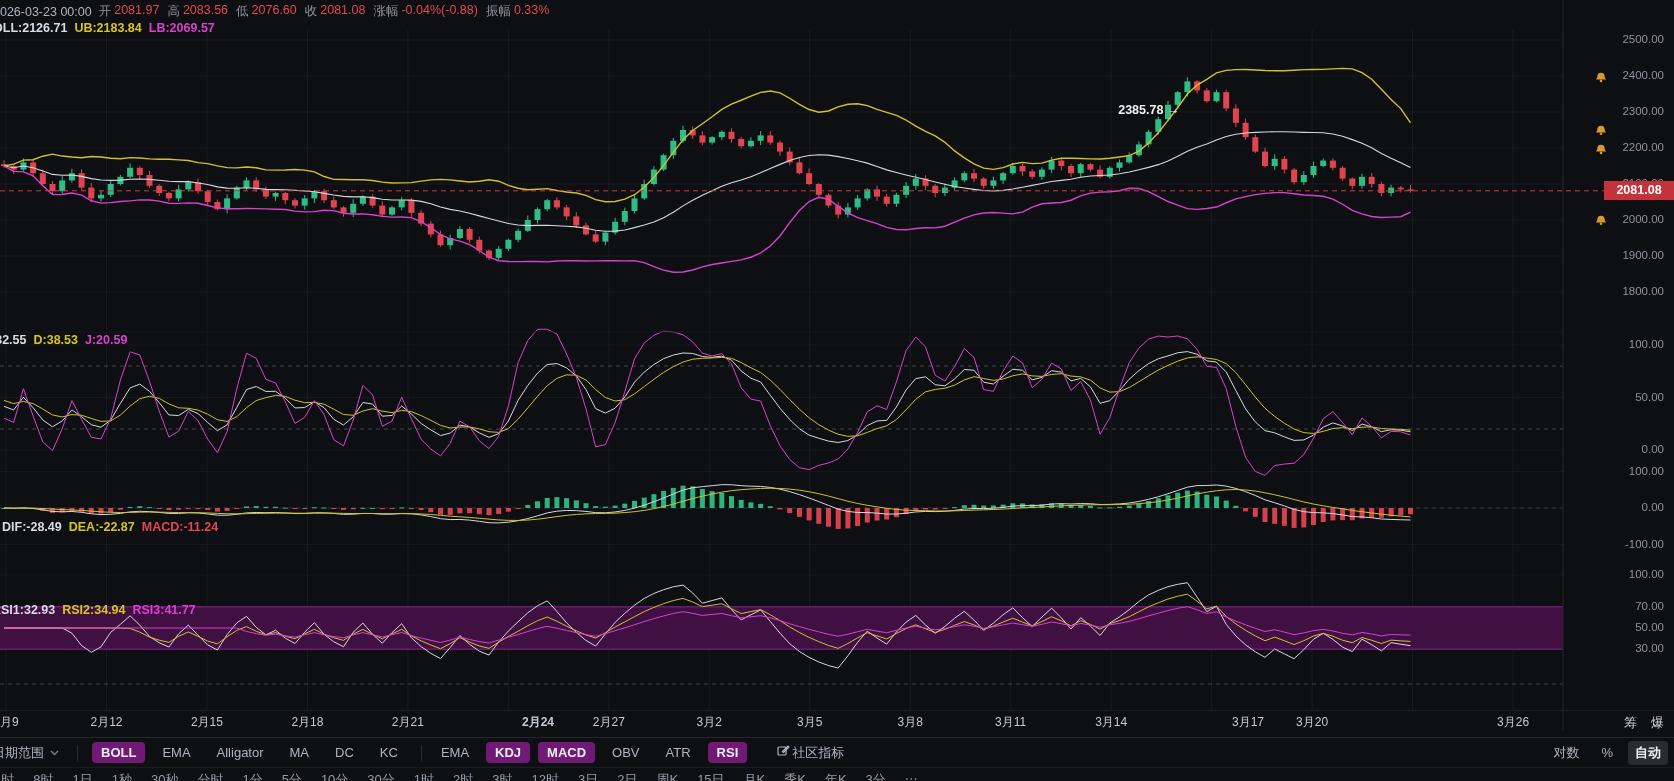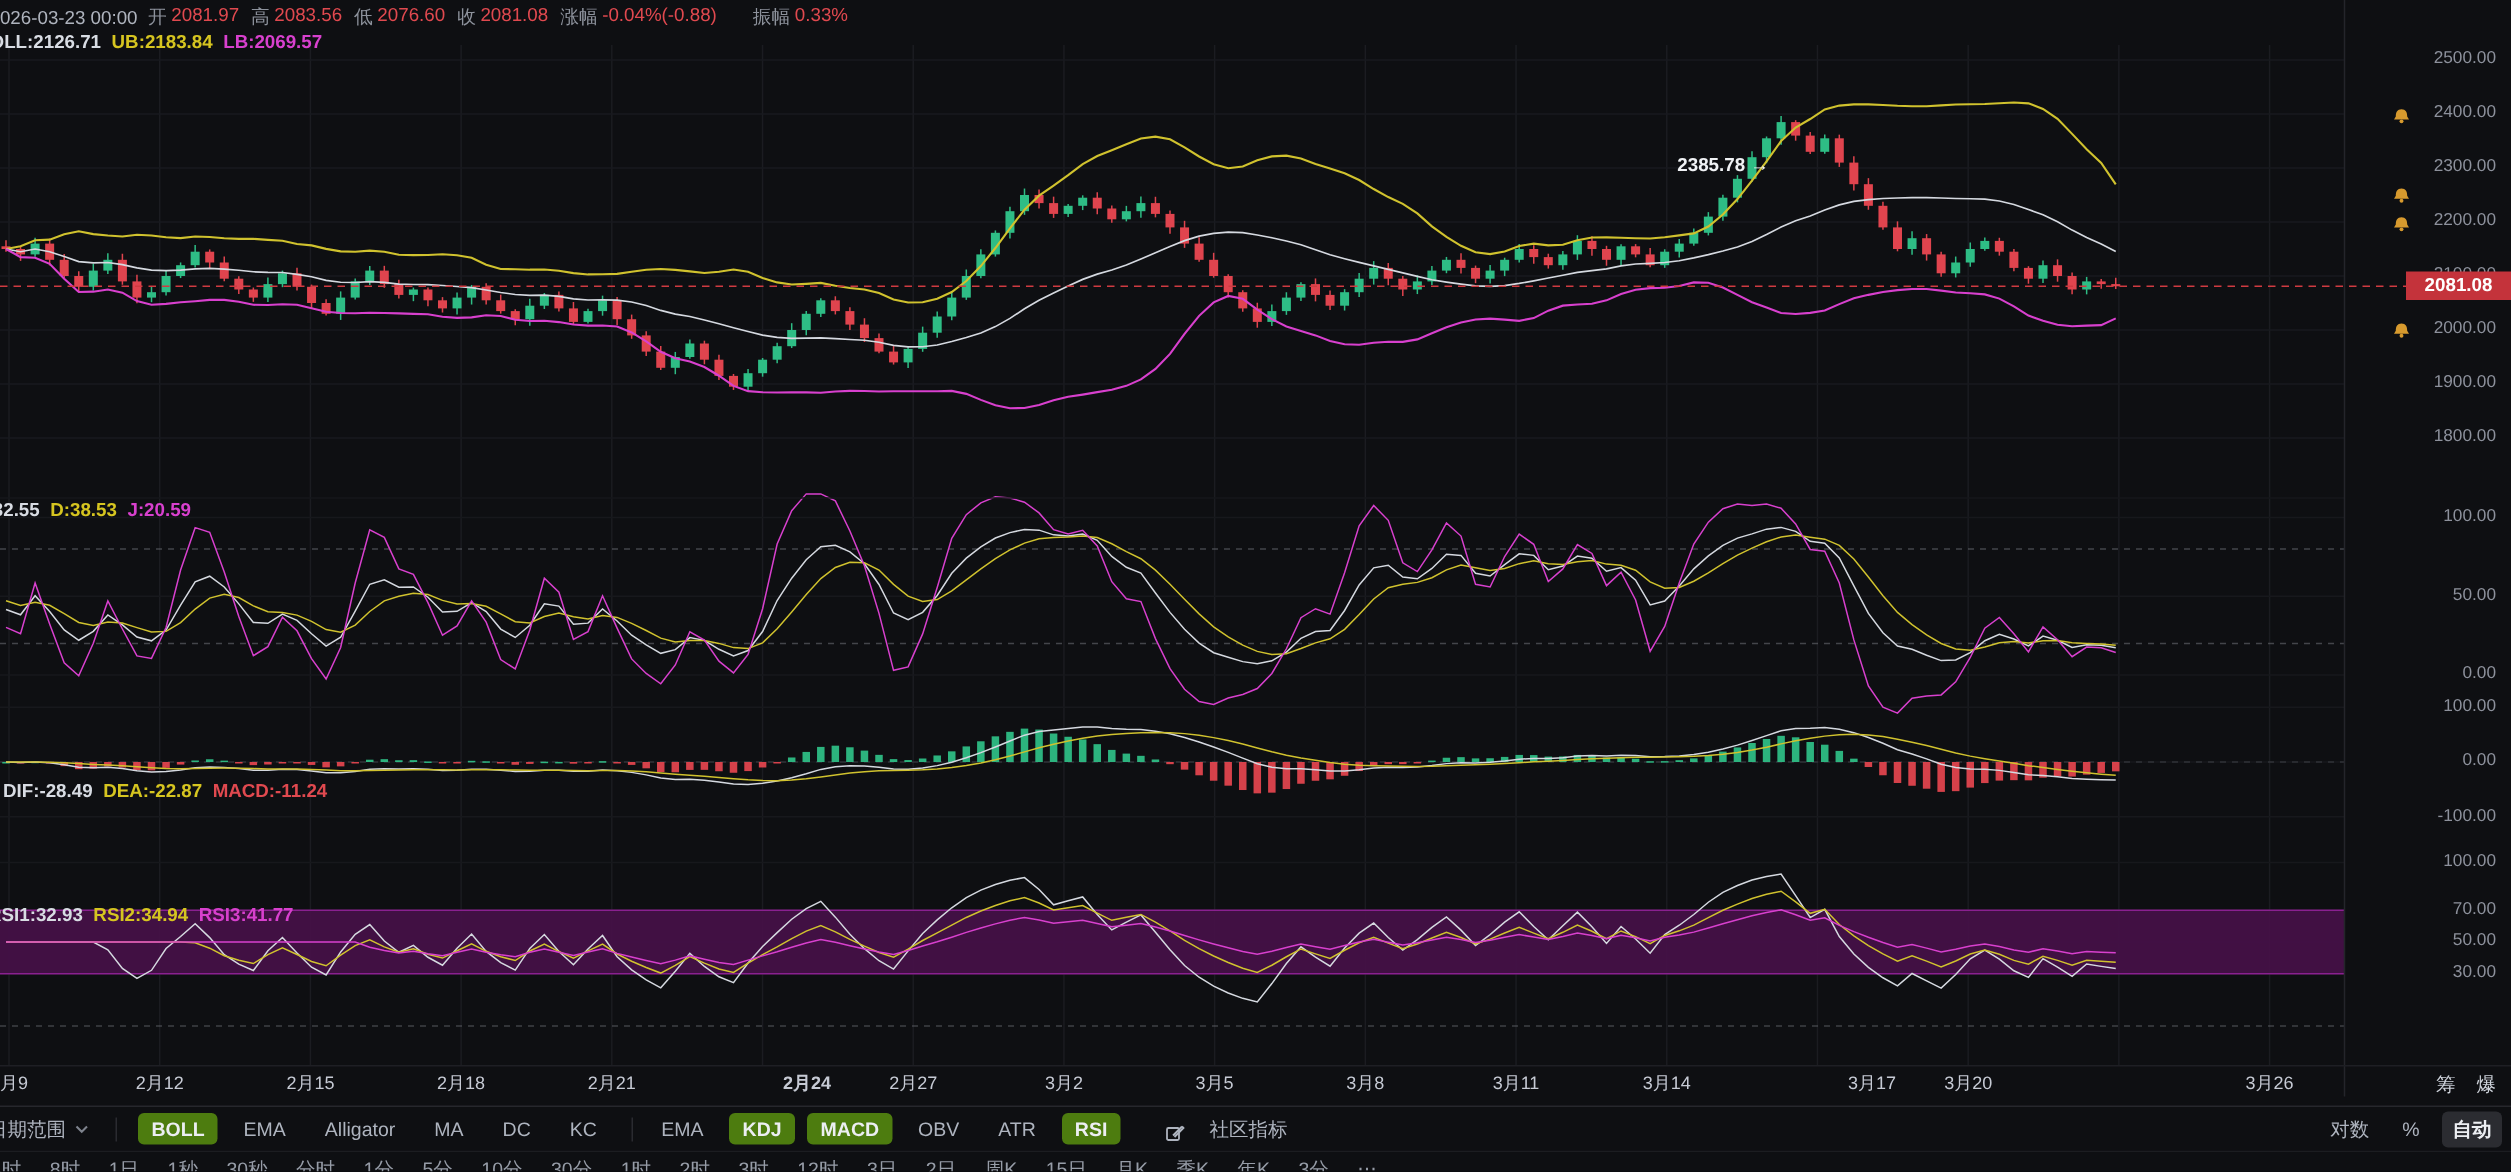--- a/index.html
+++ b/index.html
@@ -22,29 +22,29 @@
       color:#fff;font-size:12.5px;font-weight:700;text-align:center;line-height:19px;z-index:7;}
   .axlab{position:absolute;left:1612px;width:52px;text-align:right;
       color:#8d919c;font-size:11.5px;z-index:4;}
   .datelab{position:absolute;top:714px;transform:translateX(-50%);
       color:#c6cad4;font-size:12px;z-index:4;}
   .sidebtn{position:absolute;top:714px;color:#ced3db;font-size:13px;z-index:6;cursor:pointer;}
   .hline{position:absolute;left:0;right:0;height:1px;z-index:3;}
   #toolbar{position:absolute;top:738px;left:0;right:0;height:29px;display:flex;
       align-items:center;z-index:8;font-size:13px;color:#aeb4bf;background:#0e0f12;}
   .titem{padding:3px 9px;border-radius:4px;cursor:pointer;}
-  .titem.sel{background:#4d7c0f;color:#eceef2;font-weight:700;}
+  .titem.sel{background:#701a75;color:#eceef2;font-weight:700;}
   .tdiv{width:1px;height:16px;background:#2a2b30;}
   #intervals{position:absolute;top:768px;left:-10px;right:0;height:13px;display:flex;
       gap:19px;align-items:flex-start;z-index:8;font-size:13px;color:#969ca7;
       padding:3px 0 0 4px;overflow:hidden;}
   #intervals div{cursor:pointer;white-space:nowrap;}
   .scale-item{cursor:pointer;padding:3px 7px;border-radius:4px;}
   .scale-item.sel{background:#2b2c31;color:#eceef2;font-weight:700;}
-  #community{display:flex;align-items:flex-end;gap:16px;cursor:pointer;margin-left:30px;}
+  #community{display:flex;align-items:flex-start;gap:2px;cursor:pointer;margin-left:30px;}
 </style>
 </head>
 <body>
 
 <div id="app">
 
   <svg id="chart" width="1674" height="736" style="position:absolute;top:0;left:0;z-index:1">
       <line x1="6" y1="30" x2="6" y2="710" stroke="#1b1c21" stroke-width="1"></line>
       <line x1="106.47" y1="30" x2="106.47" y2="710" stroke="#1b1c21" stroke-width="1"></line>
       <line x1="206.94" y1="30" x2="206.94" y2="710" stroke="#1b1c21" stroke-width="1"></line>
@@ -572,21 +572,21 @@
           <div class="red">2083.56</div>
         </div>
         <div style="display: flex; margin-right: 8px;">
           <div class="lab">低</div>
           <div class="red">2076.60</div>
         </div>
         <div style="display: flex; margin-right: 8px;">
           <div class="lab">收</div>
           <div class="red">2081.08</div>
         </div>
-        <div style="display: flex; margin-right: 24px;">
+        <div style="display: flex; margin-right: 8px;">
           <div class="lab">涨幅</div>
           <div class="red">-0.04%(-0.88)</div>
         </div>
         <div style="display: flex; margin-right: 8px;">
           <div class="lab">振幅</div>
           <div class="red">0.33%</div>
         </div>
       </span>
   </div>
   <div class="row bold" style="top:21px;left:-16px;">

